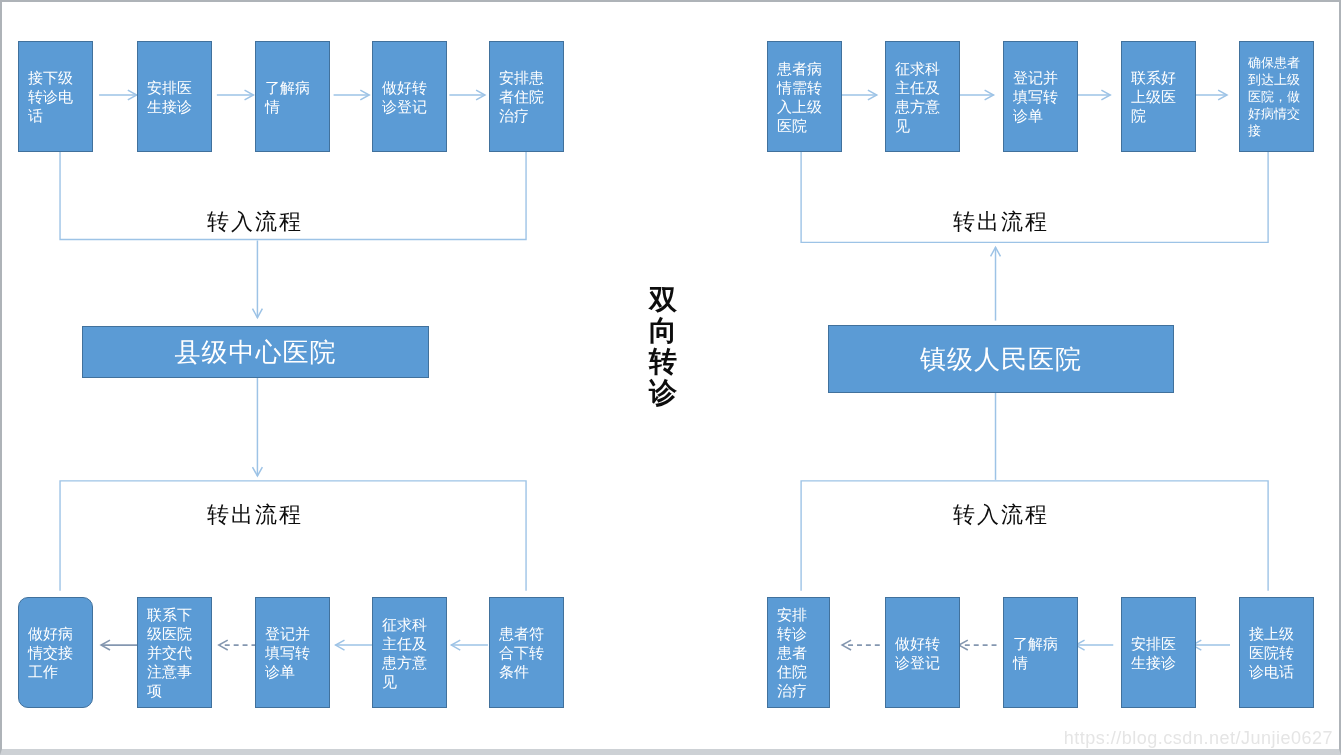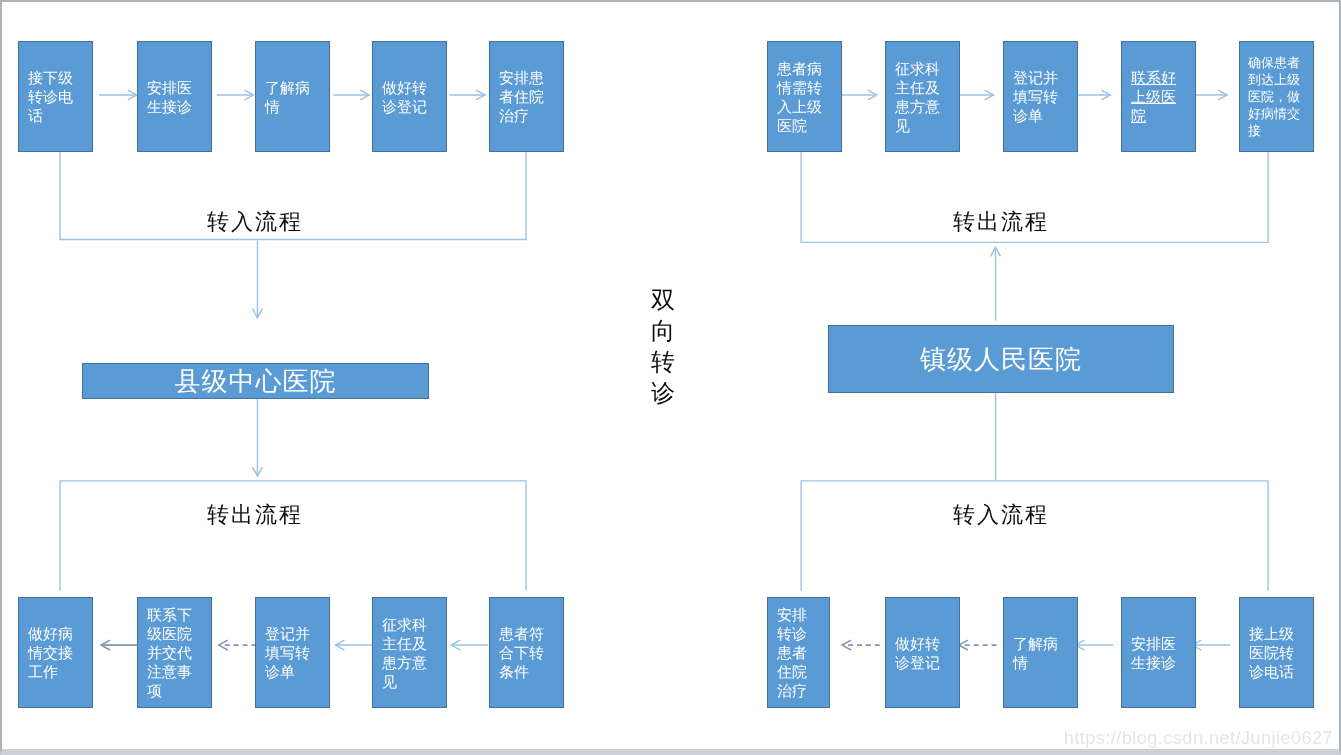--- a/index.html
+++ b/index.html
@@ -46,26 +46,26 @@
     color:var(--label-text);
     font-size:22px;
     font-weight:500;
     letter-spacing:2px;
     transform:translateX(-50%);
     white-space:nowrap;
   }
   .vertical-label{
     position:absolute;
     color:var(--label-text);
-    font-size:24px;
+    font-size:28px;
     line-height:31px;
     width:28px;
     text-align:center;
     word-break:break-all;
-    font-weight:400;
+    font-weight:700;
   }
   .watermark{
     position:absolute;
     color:var(--watermark-text);
     font-size:18px;
     right:6px;
     top:726px;
     letter-spacing:0.5px;
   }
 </style>
@@ -107,40 +107,40 @@
       <polyline points="802.5,595 802.5,484 1274.5,484 1274.5,595" fill="none" stroke="#9dc3e6" stroke-width="1.4"></polyline>
       <line x1="999" y1="483" x2="999" y2="380" stroke="#9dc3e6" stroke-width="1.5" marker-end="url(#head-light)"></line>
     </svg>
 
   <div id="steps-layer">
       <div class="step" style="left: 16px; top: 39px; width: 75px; height: 111px;">接下级转诊电话</div>
       <div class="step" style="left: 135px; top: 39px; width: 75px; height: 111px;">安排医生接诊</div>
       <div class="step" style="left: 253px; top: 39px; width: 75px; height: 111px;">了解病情</div>
       <div class="step" style="left: 370px; top: 39px; width: 75px; height: 111px;">做好转诊登记</div>
       <div class="step" style="left: 487px; top: 39px; width: 75px; height: 111px;">安排患者住院治疗</div>
-      <div class="step" style="left: 16px; top: 595px; width: 75px; height: 111px;">做好病情交接工作</div>
+      <div class="step" style="left: 16px; top: 595px; width: 75px; height: 111px; border-radius: 10px;">做好病情交接工作</div>
       <div class="step" style="left: 135px; top: 595px; width: 75px; height: 111px;">联系下级医院并交代注意事项</div>
       <div class="step" style="left: 253px; top: 595px; width: 75px; height: 111px;">登记并填写转诊单</div>
       <div class="step" style="left: 370px; top: 595px; width: 75px; height: 111px;">征求科主任及患方意见</div>
       <div class="step" style="left: 487px; top: 595px; width: 75px; height: 111px;">患者符合下转条件</div>
       <div class="step" style="left: 765px; top: 39px; width: 75px; height: 111px;">患者病情需转入上级医院</div>
       <div class="step" style="left: 883px; top: 39px; width: 75px; height: 111px;">征求科主任及患方意见</div>
       <div class="step" style="left: 1001px; top: 39px; width: 75px; height: 111px;">登记并填写转诊单</div>
-      <div class="step" style="left: 1119px; top: 39px; width: 75px; height: 111px; text-decoration: underline;">联系好上级医院</div>
+      <div class="step" style="left: 1119px; top: 39px; width: 75px; height: 111px;">联系好上级医院</div>
       <div class="step small" style="left: 1237px; top: 39px; width: 75px; height: 111px;">确保患者到达上级医院，做好病情交接</div>
       <div class="step" style="left: 765px; top: 595px; width: 63px; height: 111px;">安排转诊患者住院治疗</div>
       <div class="step" style="left: 883px; top: 595px; width: 75px; height: 111px;">做好转诊登记</div>
       <div class="step" style="left: 1001px; top: 595px; width: 75px; height: 111px;">了解病情</div>
       <div class="step" style="left: 1119px; top: 595px; width: 75px; height: 111px;">安排医生接诊</div>
       <div class="step" style="left: 1237px; top: 595px; width: 75px; height: 111px;">接上级医院转诊电话</div>
     </div>
 
   <div class="bracket-label" style="left:253px;top:205px;">转入流程</div>
 
-  <div class="big-box" style="left:80px;top:324px;width:347px;height:36px;margin-top:37px;">县级中心医院</div>
+  <div class="big-box" style="left:80px;top:324px;width:347px;height:52px;">县级中心医院</div>
 
   <div class="bracket-label" style="left:253px;top:498px;">转出流程</div>
 
   <div class="bracket-label" style="left:999px;top:205px;">转出流程</div>
 
   <div class="big-box" style="left:826px;top:323px;width:346px;height:68px;">镇级人民医院</div>
 
   <div class="bracket-label" style="left:999px;top:498px;">转入流程</div>
 
   <div class="vertical-label" style="left:647px;top:282px;">双向转诊</div>

